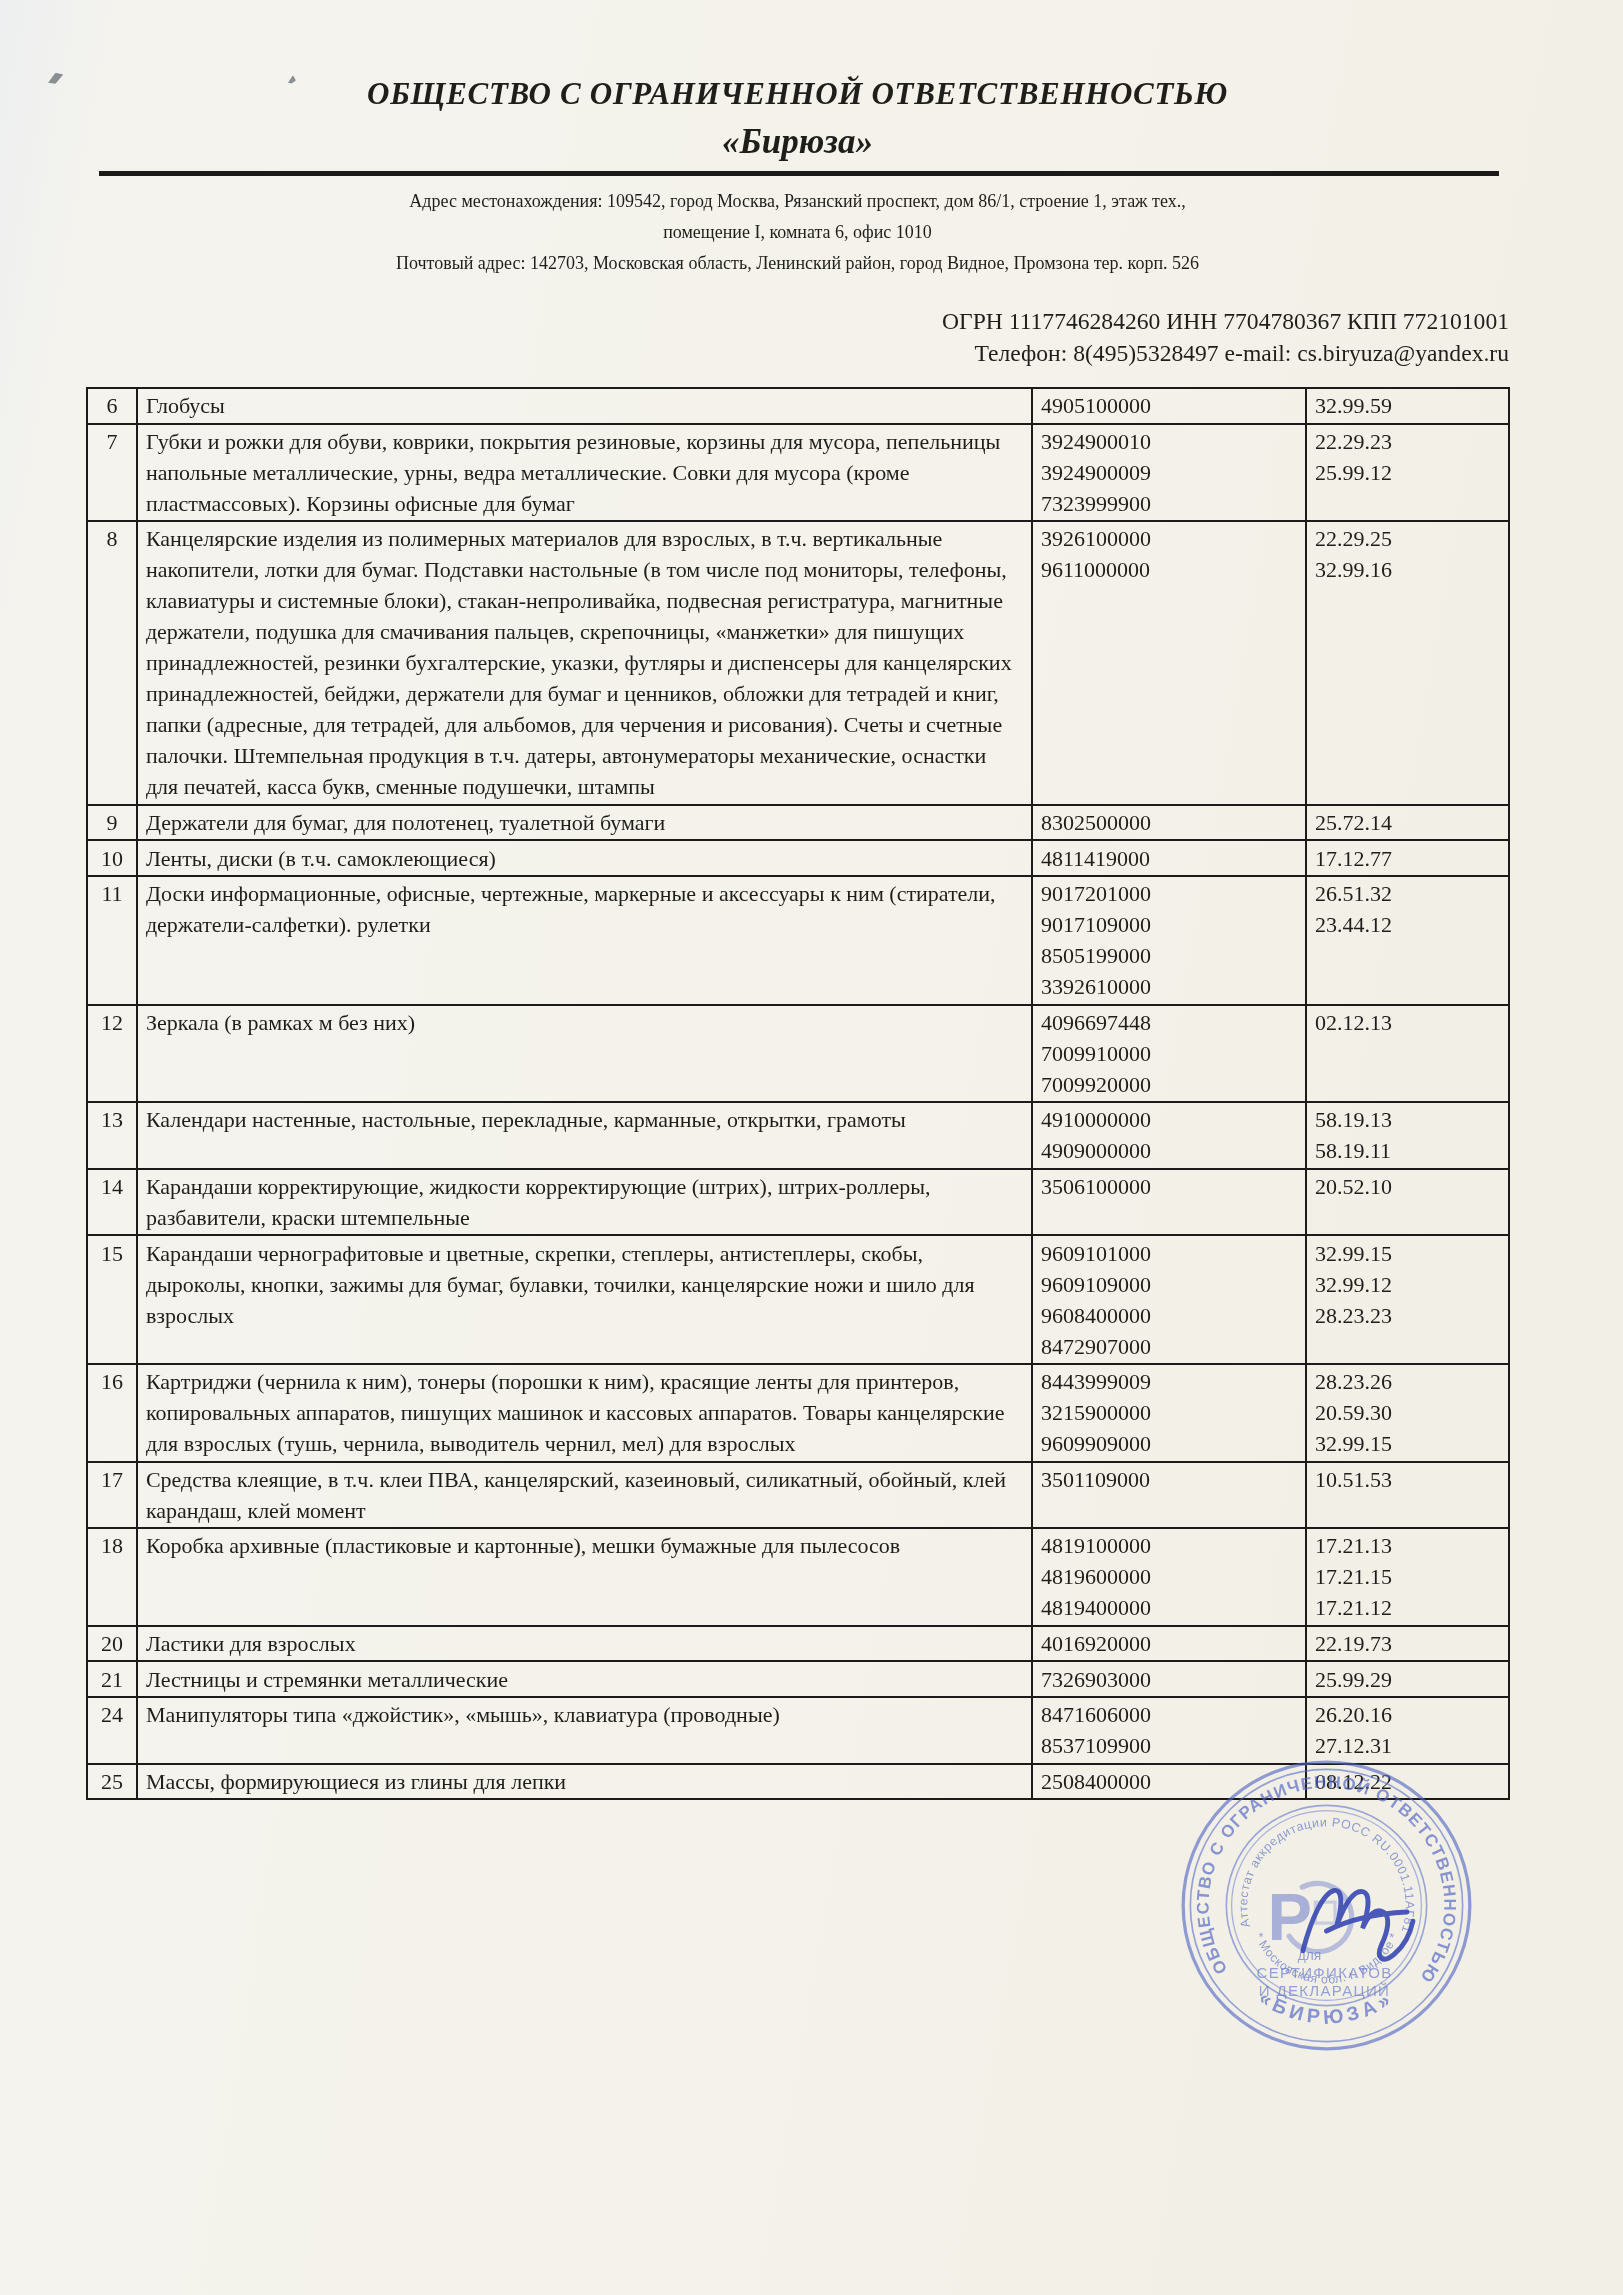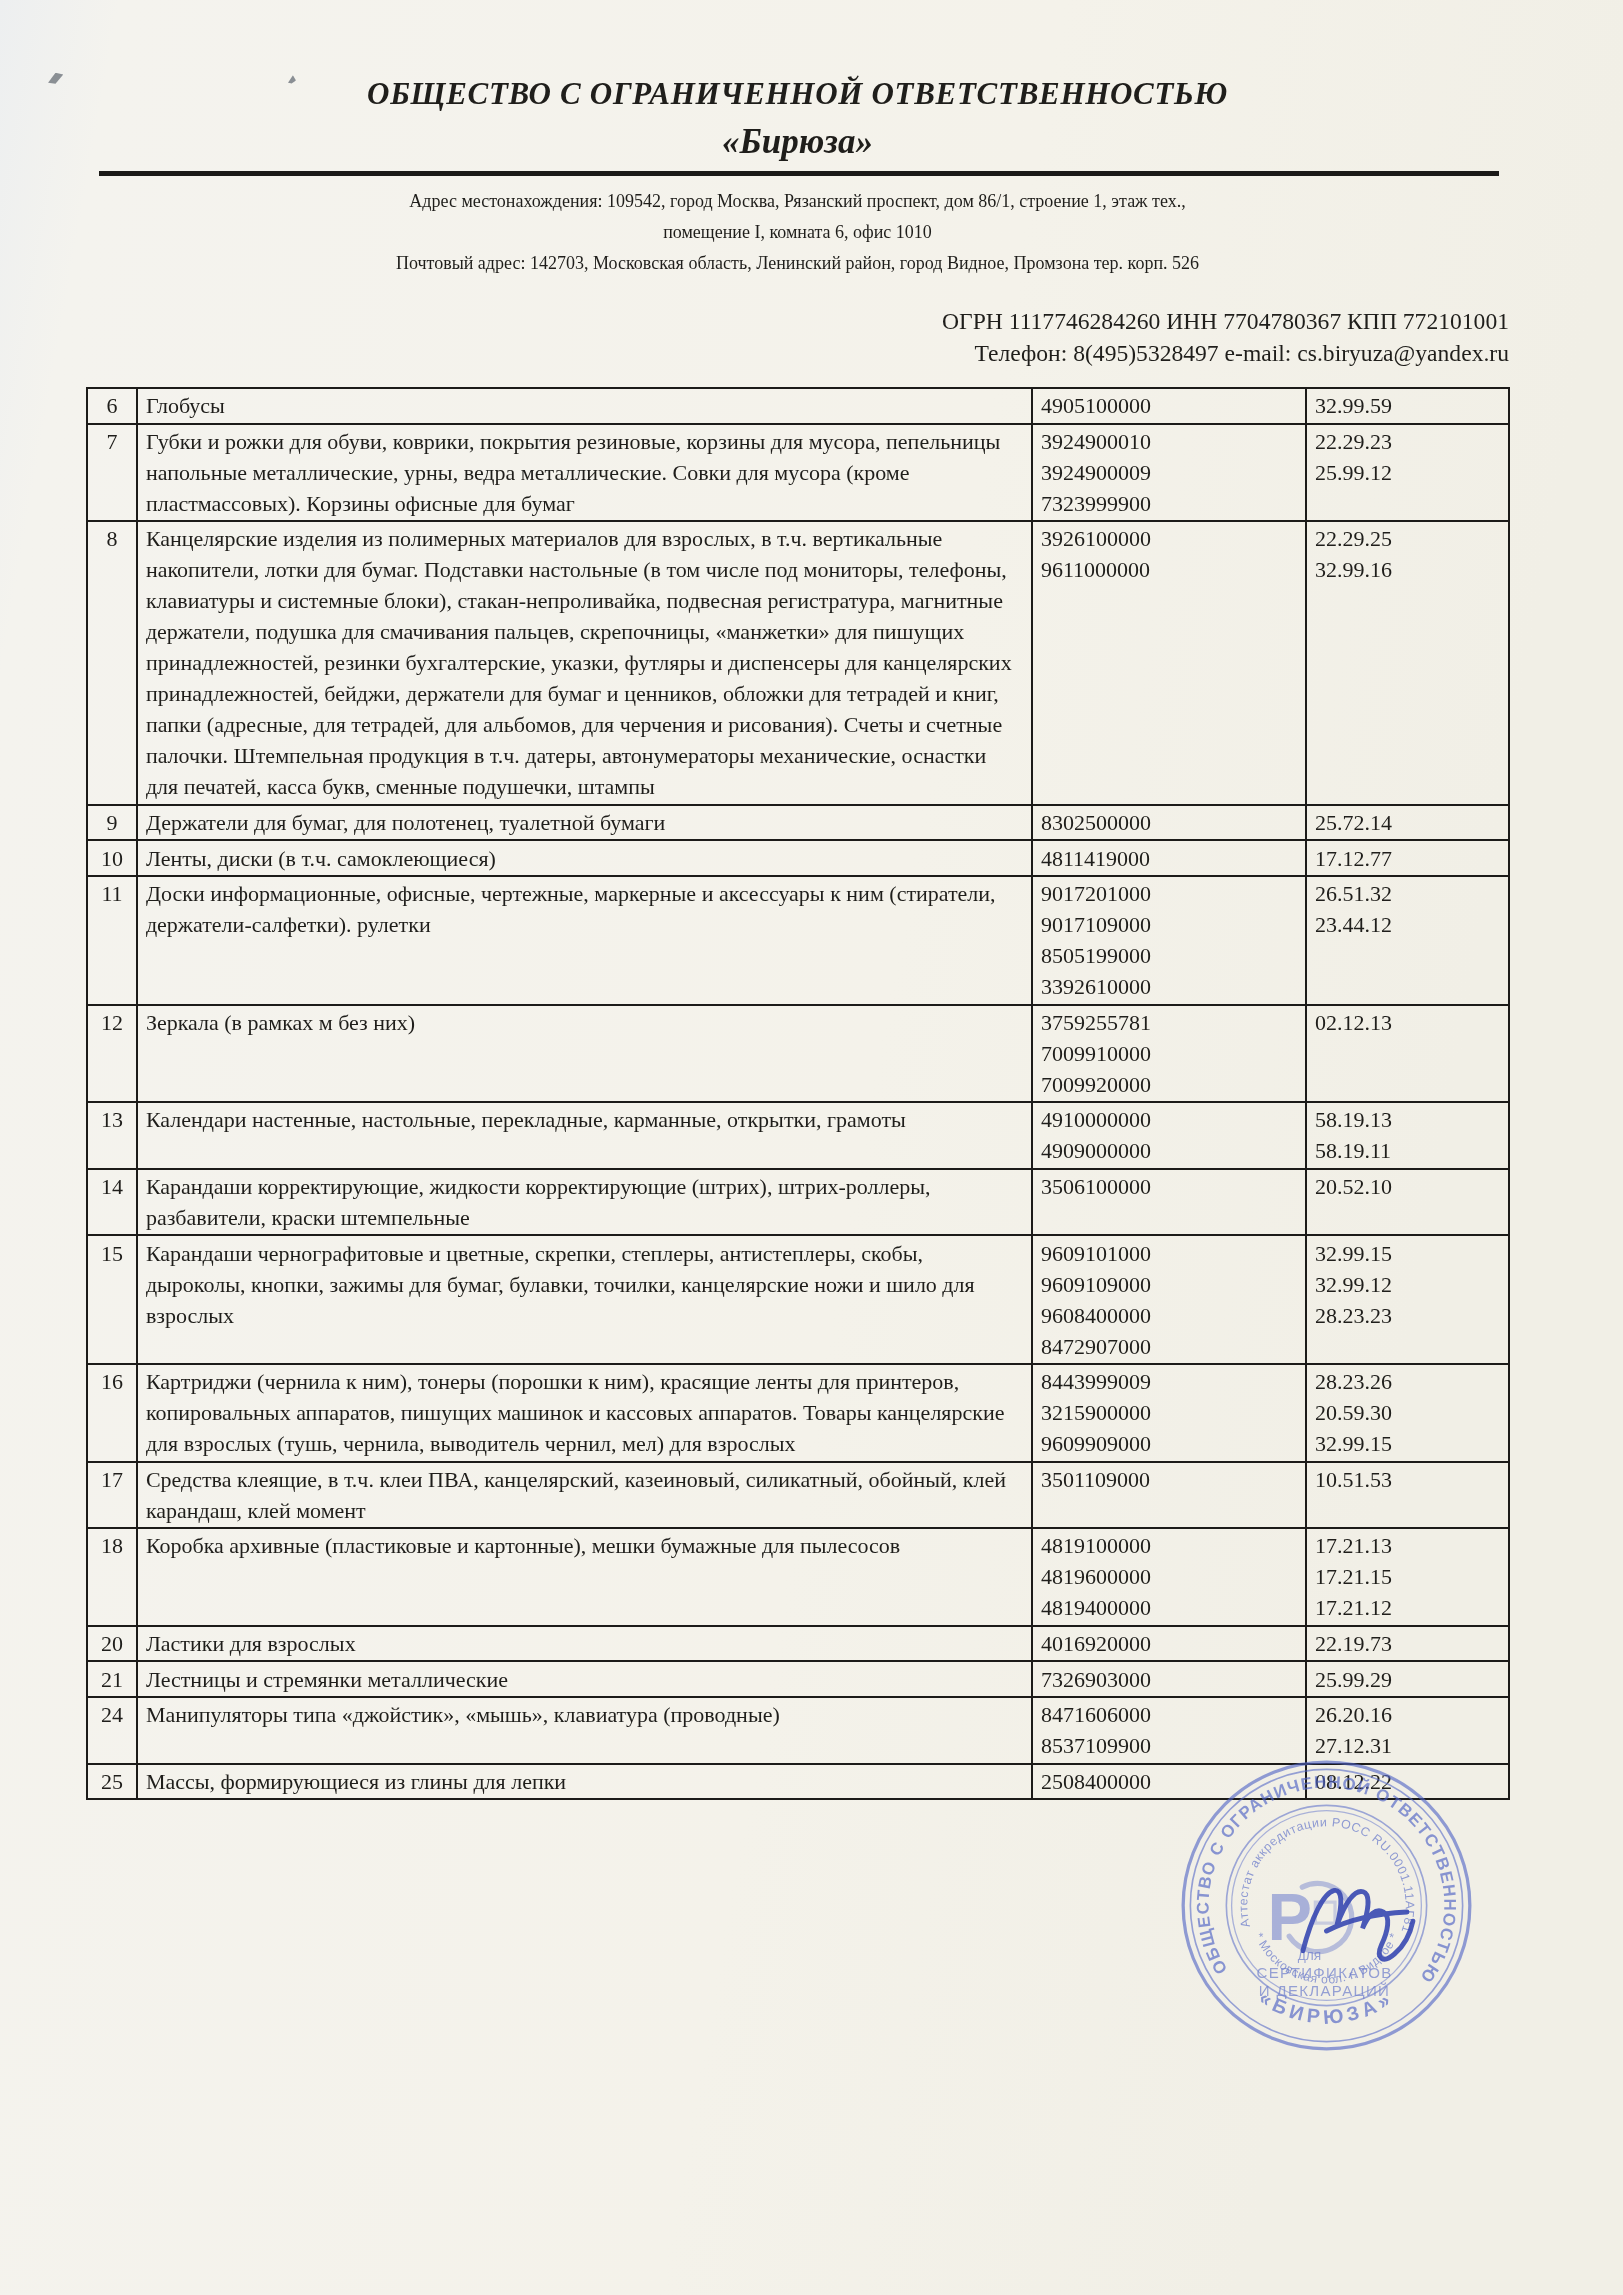--- a/index.html
+++ b/index.html
@@ -141,21 +141,21 @@
             </td>
       <td class="c-okpd">
               <div class="line">26.51.32</div>
               <div class="line">23.44.12</div>
             </td>
     </tr>
           <tr>
       <td class="c-num">12</td>
       <td class="c-desc">Зеркала (в рамках м без них)</td>
       <td class="c-code">
-              <div class="line">3759255781</div>
+              <div class="line">4096697448</div>
               <div class="line">7009910000</div>
               <div class="line">7009920000</div>
             </td>
       <td class="c-okpd">
               <div class="line">02.12.13</div>
             </td>
     </tr>
           <tr>
       <td class="c-num">13</td>
       <td class="c-desc">Календари настенные, настольные, перекладные, карманные, открытки, грамоты</td>

